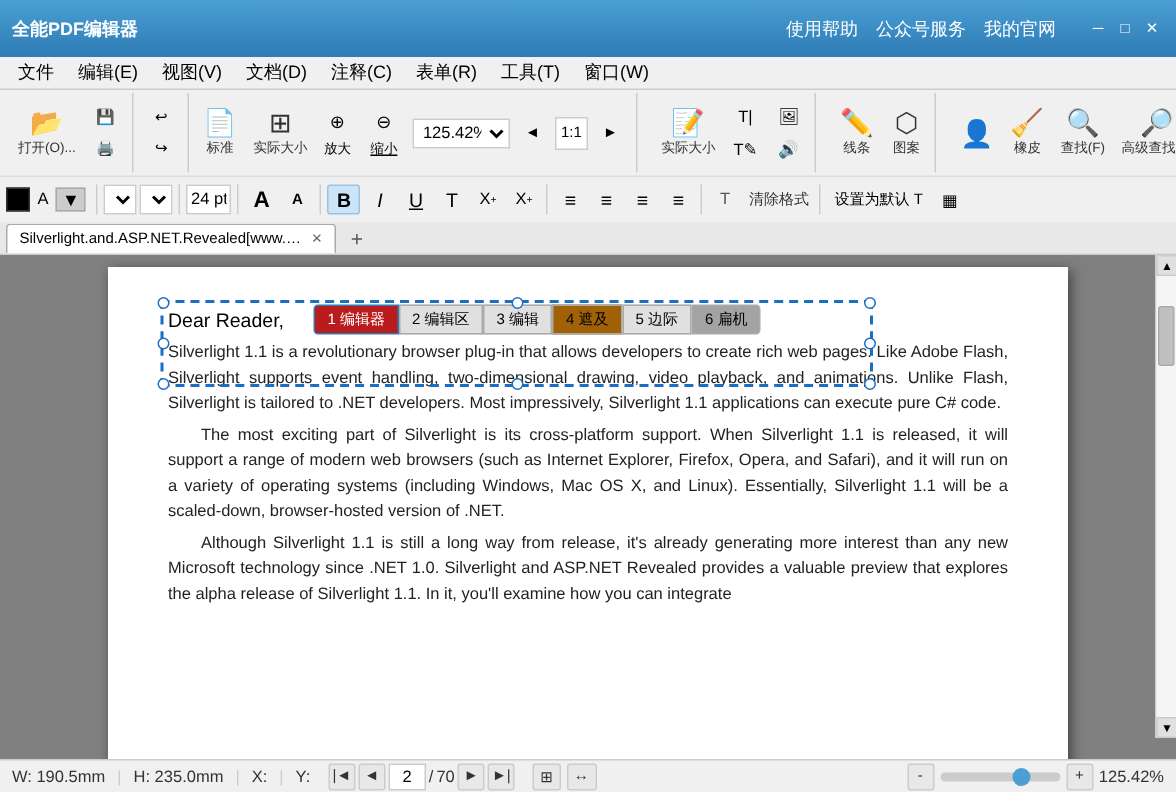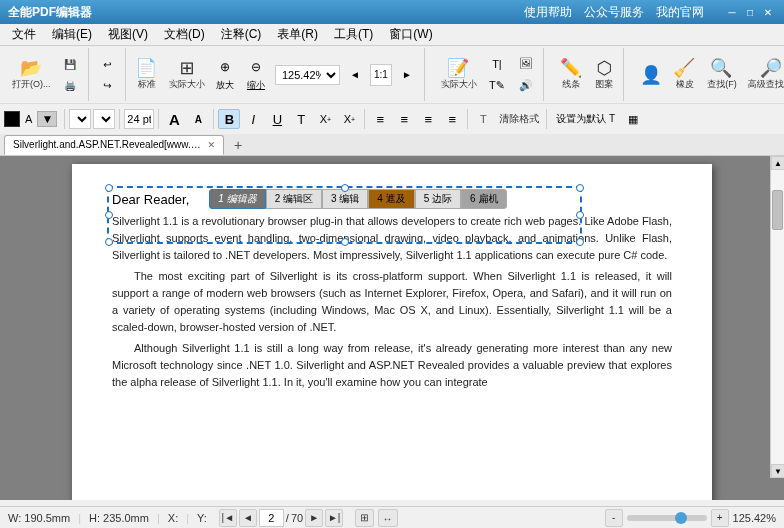--- a/index.html
+++ b/index.html
@@ -1,19 +1,19 @@
 <!DOCTYPE html>
 <html><head>
   <meta charset="utf-8">
   <style>
     * { margin: 0; padding: 0; box-sizing: border-box; }
     body { width: 784px; height: 528px; font-family: 'Microsoft YaHei', Arial, sans-serif; font-size: 12px; background: #f0f0f0; overflow: hidden; user-select: none; }
     
     
-    .title-bar { height: 24px; background: linear-gradient(to bottom, #4a9fd4, #2e7bb5); display: flex; align-items: center; justify-content: space-between; padding: 0 8px; color: white; }
+    .title-bar { height: 38px; background: linear-gradient(to bottom, #4a9fd4, #2e7bb5); display: flex; align-items: center; justify-content: space-between; padding: 0 8px; color: white; }
     .title-bar-left { font-size: 12px; font-weight: bold; }
     .title-bar-right { display: flex; align-items: center; gap: 12px; font-size: 12px; }
     .title-bar-right span { cursor: pointer; }
     .window-controls { display: flex; gap: 2px; margin-left: 8px; }
     .win-btn { width: 16px; height: 16px; display: flex; align-items: center; justify-content: center; font-size: 10px; cursor: pointer; color: white; }
 
     
     .menu-bar { height: 22px; background: #f0f0f0; display: flex; align-items: center; padding: 0 4px; border-bottom: 1px solid #ccc; }
     .menu-item { padding: 2px 8px; font-size: 12px; cursor: pointer; white-space: nowrap; }
     .toolbar-row1 { height: 58px; display: flex; align-items: center; padding: 2px 4px; border-bottom: 1px solid #ddd; gap: 2px; }
@@ -282,21 +282,21 @@
         <div class="selection-handle handle-bottom-left"></div>
         <div class="selection-handle handle-bottom-center"></div>
         <div class="selection-handle handle-bottom-right"></div>
       </div>
 
 
       <div style="display:flex;align-items:center;margin-bottom:4px;">
         <span style="font-size:13px;">Dear Reader,</span>
 
         <div style="margin-left:20px;display:flex;gap:0;">
-          <div style="padding:2px 8px;font-size:10px;background:#737373;color:white;border:1px solid #2e7bb5;cursor:pointer;border-radius:3px 0 0 3px;font-style:italic;">1 编辑器</div>
+          <div style="padding:2px 8px;font-size:10px;background:#b91c1c;color:white;border:1px solid #2e7bb5;cursor:pointer;border-radius:3px 0 0 3px;">1 编辑器</div>
           <div style="padding:2px 8px;font-size:10px;background:#e0e0e0;border:1px solid #aaa;cursor:pointer;">2 编辑区</div>
           <div style="padding:2px 8px;font-size:10px;background:#e0e0e0;border:1px solid #aaa;cursor:pointer;">3 编辑</div>
           <div style="padding:2px 8px;font-size:10px;background:#a16207;border:1px solid #aaa;cursor:pointer;">4 遮及</div>
           <div style="padding:2px 8px;font-size:10px;background:#e0e0e0;border:1px solid #aaa;cursor:pointer;">5 边际</div>
           <div style="padding:2px 8px;font-size:10px;background:#a3a3a3;border:1px solid #aaa;cursor:pointer;border-radius:0 3px 3px 0;">6 扁机</div>
         </div>
       </div>
 
       <div style="font-size:11px;line-height:1.55;color:#222;text-align:justify;">
         <p>Silverlight 1.1 is a revolutionary browser plug-in that allows developers to create rich web pages. Like Adobe Flash, Silverlight supports event handling, two-dimensional drawing, video playback, and animations. Unlike Flash, Silverlight is tailored to .NET developers. Most impressively, Silverlight 1.1 applications can execute pure C# code.</p>

